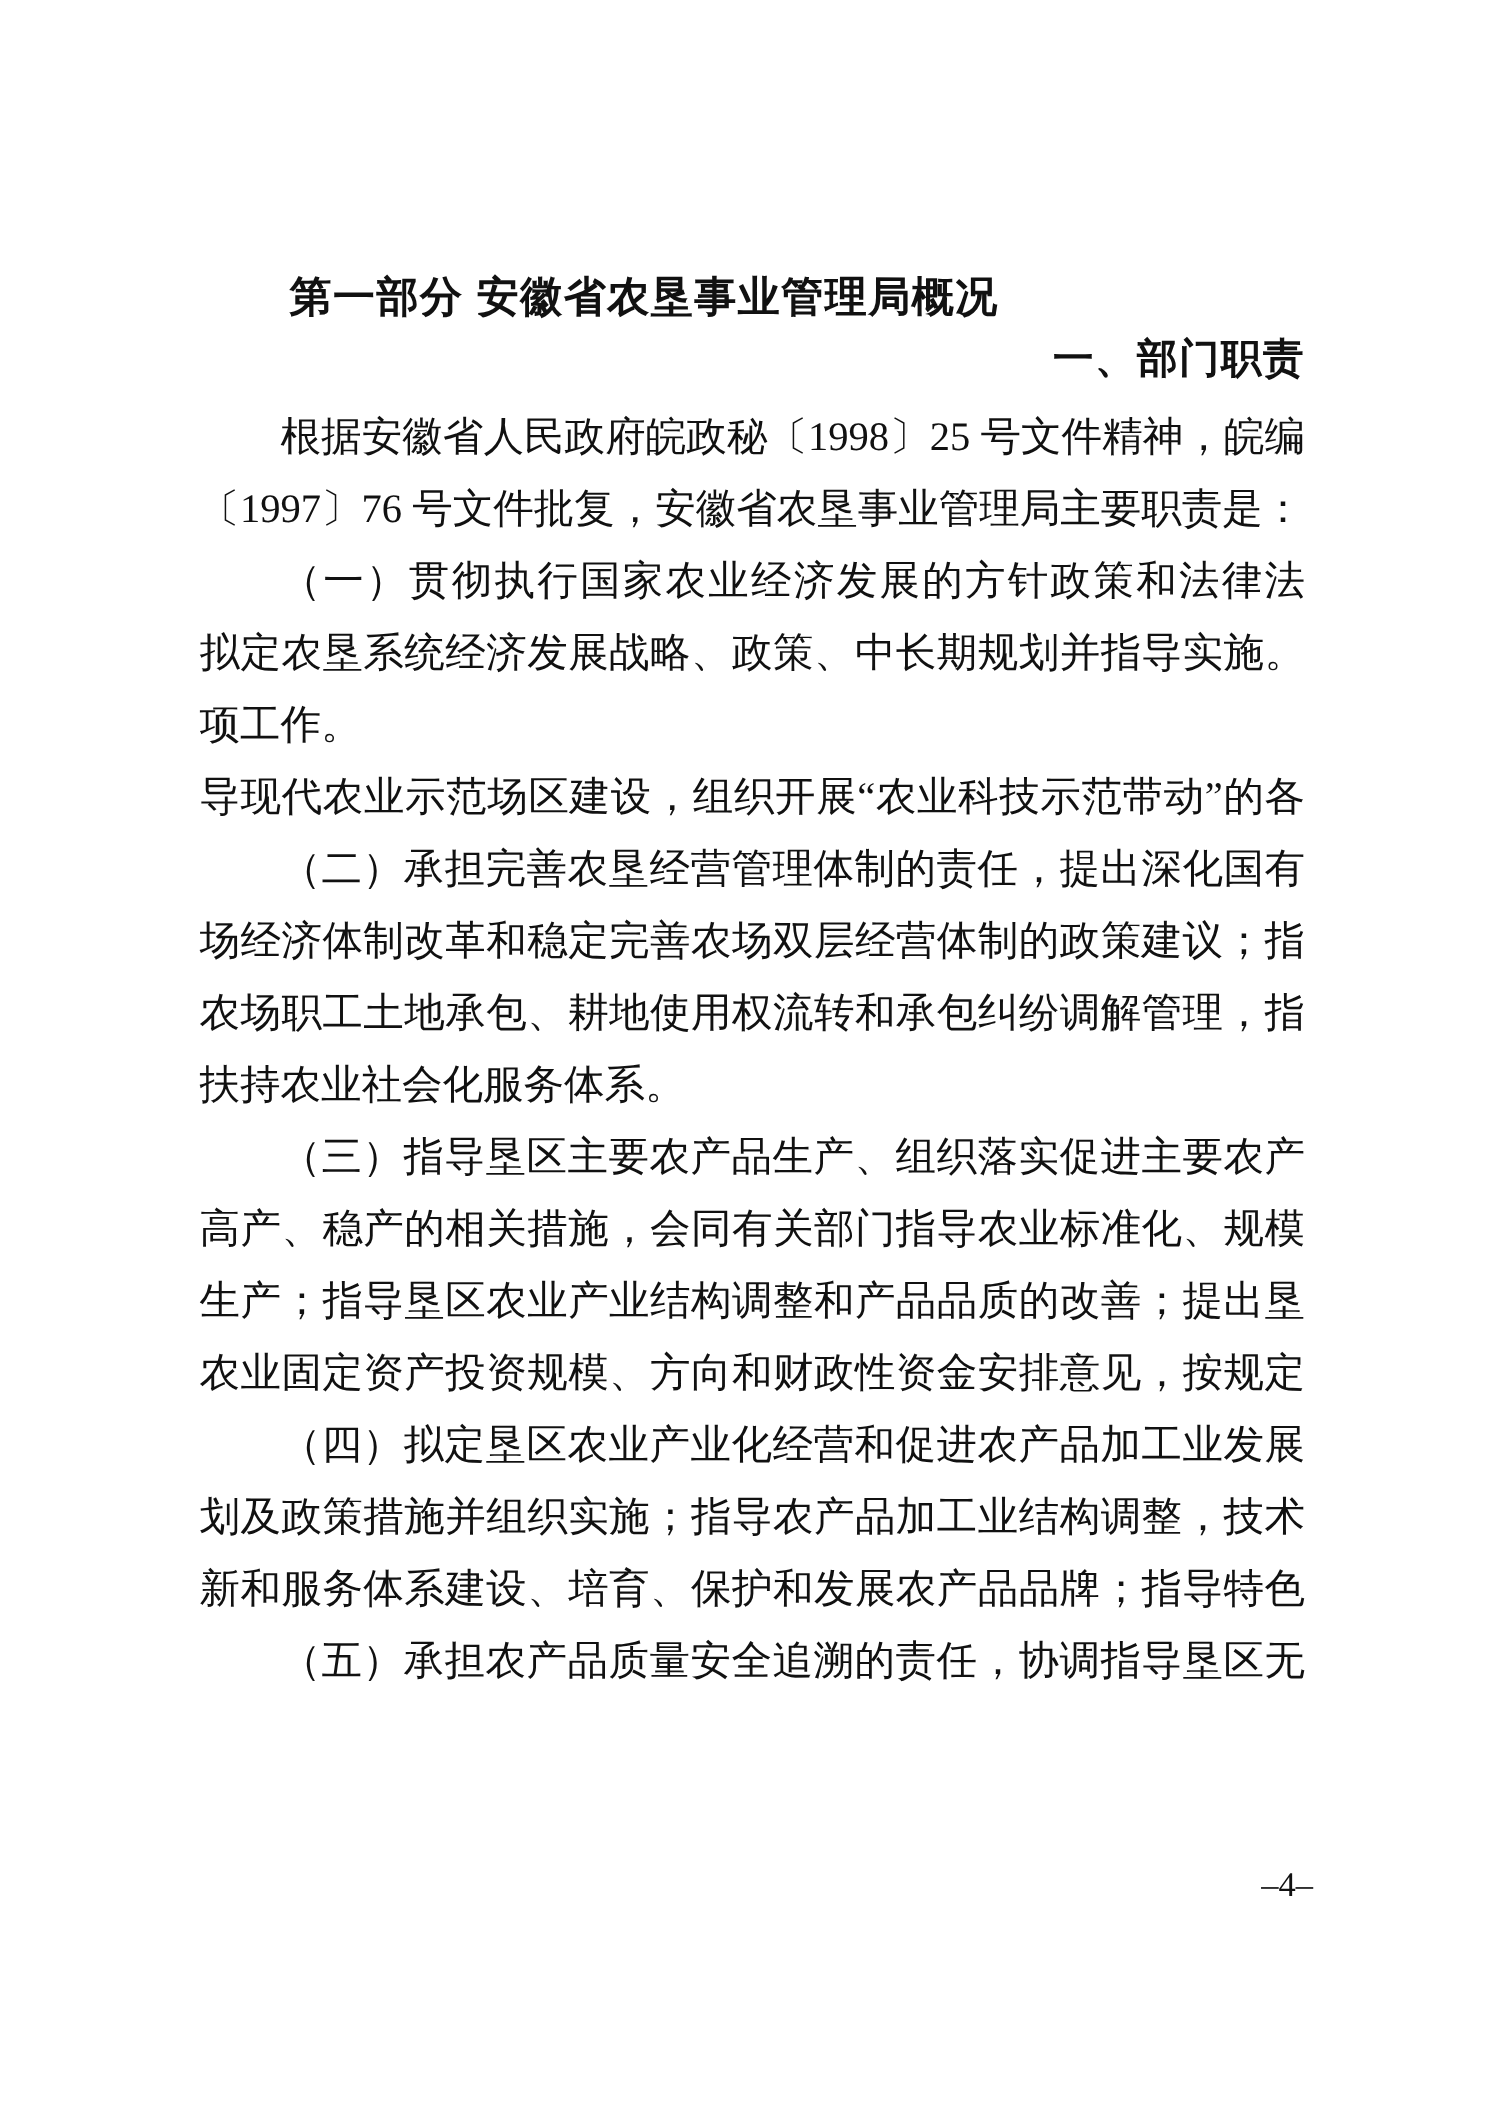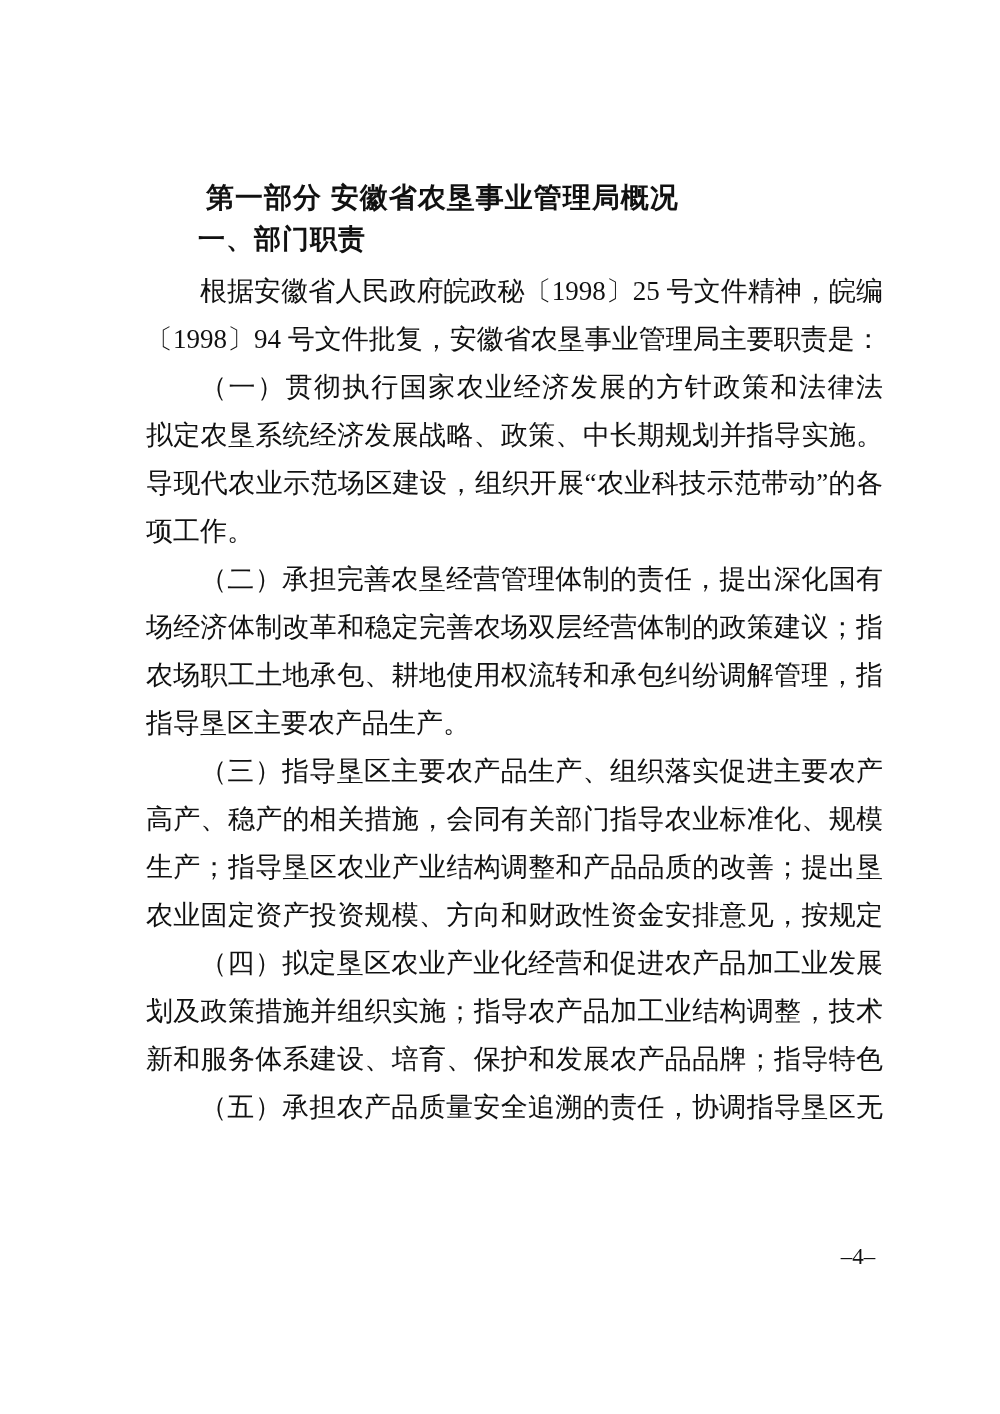--- a/index.html
+++ b/index.html
@@ -11,21 +11,21 @@
     position: relative;
     width: 1000px;
     height: 1414px;
     margin: 0 auto;
     background: #ffffff;
     color: #111111;
     overflow: hidden;
   }
   .content {
     position: absolute;
-    left: 146px;
+    left: 133px;
     top: 183px;
     width: 737px;
   }
   .part-title {
     font-family: "Liberation Sans", "DejaVu Sans", sans-serif;
     font-weight: 700;
     font-size: 28px;
     line-height: 30px;
     padding-left: 60px;
     letter-spacing: 1px;
@@ -33,20 +33,21 @@
   }
   .section-heading {
     font-family: "Liberation Sans", "DejaVu Sans", sans-serif;
     font-weight: 700;
     font-size: 27px;
     line-height: 27px;
     margin-top: 13px;
     padding-left: 52px;
     letter-spacing: 1px;
     white-space: nowrap;
+    text-align: right;
   }
   .doc-body {
     margin-top: 14px;
     font-family: "Liberation Serif", "DejaVu Serif", serif;
     font-size: 27px;
     line-height: 48px;
   }
   .para { margin: 0; }
   .line {
     height: 48px;
@@ -76,33 +77,33 @@
 </head>
 <body>
 
 <div class="page">
   <div class="content">
     <div class="part-title">第一部分 安徽省农垦事业管理局概况</div>
     <div class="section-heading">一、部门职责</div>
     <div class="doc-body">
         <div class="para">
           <div class="line first">根据安徽省人民政府皖政秘〔1998〕25 号文件精神，皖编办</div>
-          <div class="line last">〔1998〕94 号文件批复，安徽省农垦事业管理局主要职责是：</div>
+          <div class="line last">〔1997〕76 号文件批复，安徽省农垦事业管理局主要职责是：</div>
         </div>
         <div class="para">
           <div class="line first">（一）贯彻执行国家农业经济发展的方针政策和法律法规，</div>
           <div class="line">拟定农垦系统经济发展战略、政策、中长期规划并指导实施。指</div>
+          <div class="line last">项工作。</div>
           <div class="line">导现代农业示范场区建设，组织开展“农业科技示范带动”的各</div>
-          <div class="line last">项工作。</div>
         </div>
         <div class="para">
           <div class="line first">（二）承担完善农垦经营管理体制的责任，提出深化国有农</div>
           <div class="line">场经济体制改革和稳定完善农场双层经营体制的政策建议；指导</div>
           <div class="line">农场职工土地承包、耕地使用权流转和承包纠纷调解管理，指导</div>
-          <div class="line last">指导垦区主要农产品生产。</div>
+          <div class="line last">扶持农业社会化服务体系。</div>
         </div>
         <div class="para">
           <div class="line first">（三）指导垦区主要农产品生产、组织落实促进主要农产品</div>
           <div class="line">高产、稳产的相关措施，会同有关部门指导农业标准化、规模化</div>
           <div class="line">生产；指导垦区农业产业结构调整和产品品质的改善；提出垦区</div>
           <div class="line">农业固定资产投资规模、方向和财政性资金安排意见，按规定权</div>
         </div>
         <div class="para">
           <div class="line first">（四）拟定垦区农业产业化经营和促进农产品加工业发展规</div>
           <div class="line">划及政策措施并组织实施；指导农产品加工业结构调整，技术创</div>

